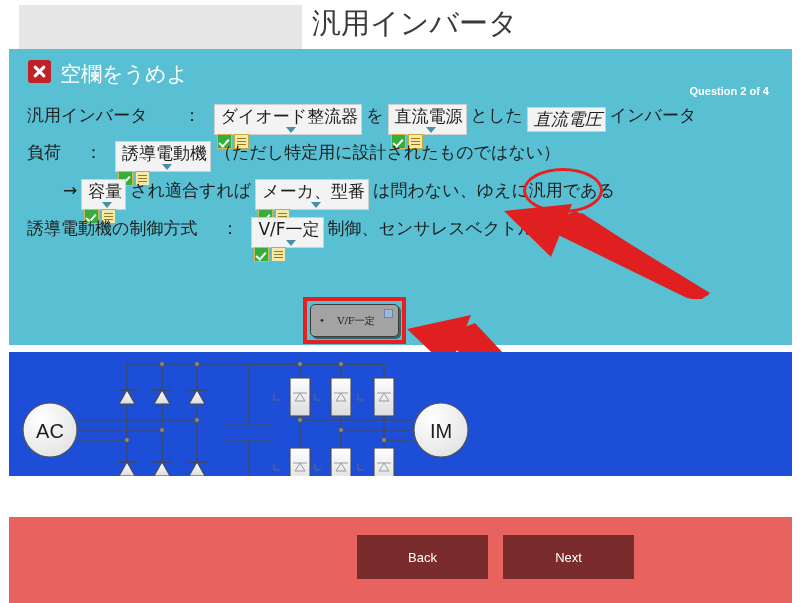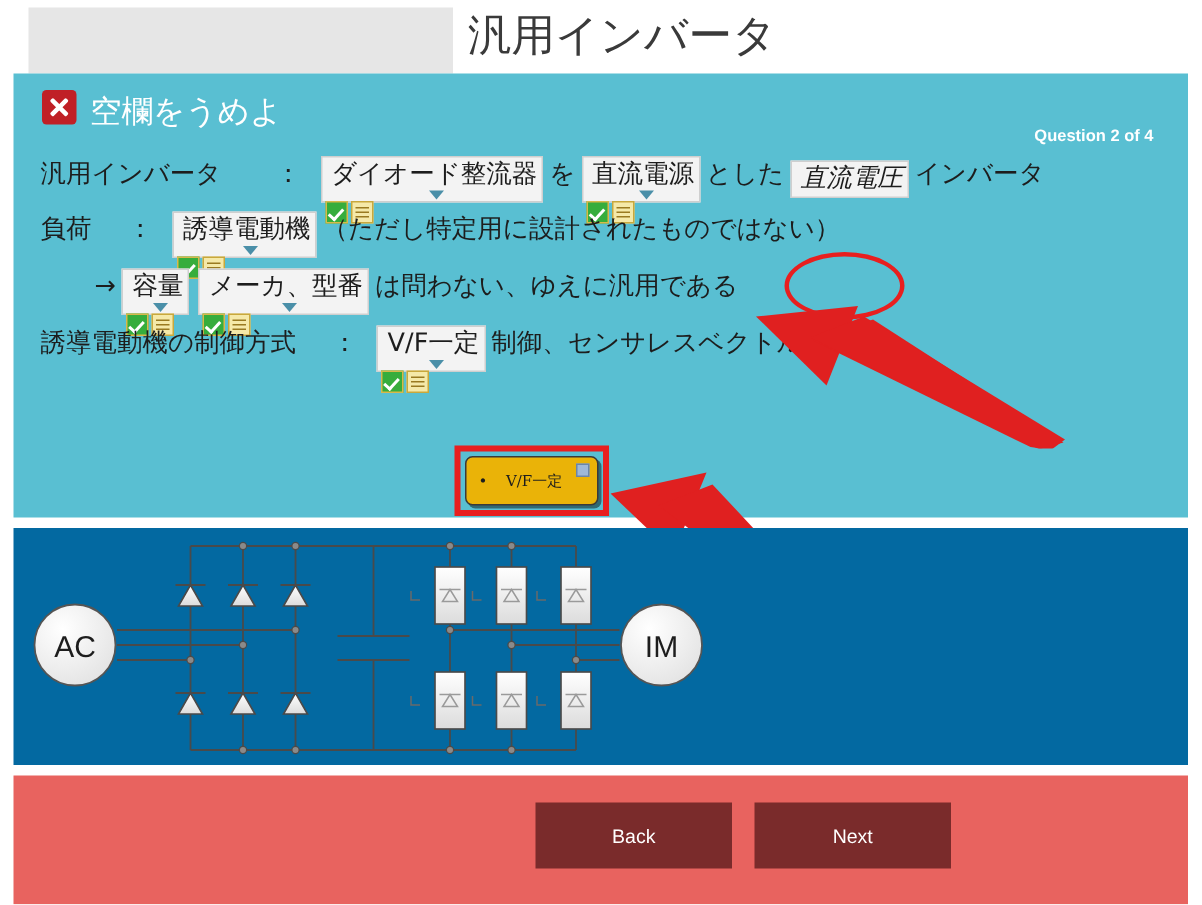--- a/index.html
+++ b/index.html
@@ -211,21 +211,21 @@
     position: absolute;
     left: 294px; top: 248px;
     width: 103px; height: 47px;
     border: 4px solid #e81f1f;
     box-sizing: border-box;
   }
   .tooltip-box {
     position: absolute;
     left: 3px; top: 3px;
     right: 3px; bottom: 3px;
-    background: #eab308;
+    background: #a3a3a3;
     border: 1px solid #3a3a3a;
     border-radius: 5px;
     box-shadow: 2px 2px 0 rgba(0,0,0,0.45);
   }
   .tooltip-text {
     position: absolute;
     left: 8px; top: 9px;
     font-size: 10px;
     color: #1d1d1d;
     font-family: "DejaVu Serif", serif;
@@ -237,22 +237,22 @@
     width: 9px; height: 9px;
     background: #9fb8d8;
     border: 1px solid #6b86a8;
     box-sizing: border-box;
   }
 
   
   .circuit-panel {
     position: absolute;
     left: 9px; top: 352px;
-    width: 783px; height: 158px;
-    background: #0369a1;
+    width: 783px; height: 124px;
+    background: #1d4ed8;
     overflow: hidden;
   }
 
   
   .footer-panel {
     position: absolute;
     left: 9px; top: 517px;
     width: 783px; height: 86px;
     background: #e8635f;
   }
@@ -344,20 +344,21 @@
       <div class="q-line l3">
         <span class="txt">→</span>
         <span class="blank">
           <span class="blank-label">容量</span>
           <span class="caret"></span>
           <span class="statusrow">
             <span class="icon-check"></span>
             <span class="icon-note"></span>
           </span>
         </span>
+        <span class="txt">され適合すれば</span>
         <span class="blank">
           <span class="blank-label">メーカ、型番</span>
           <span class="caret"></span>
           <span class="statusrow">
             <span class="icon-check"></span>
             <span class="icon-note"></span>
           </span>
         </span>
         <span class="txt">は問わない、ゆえに汎用である</span>
       </div>

